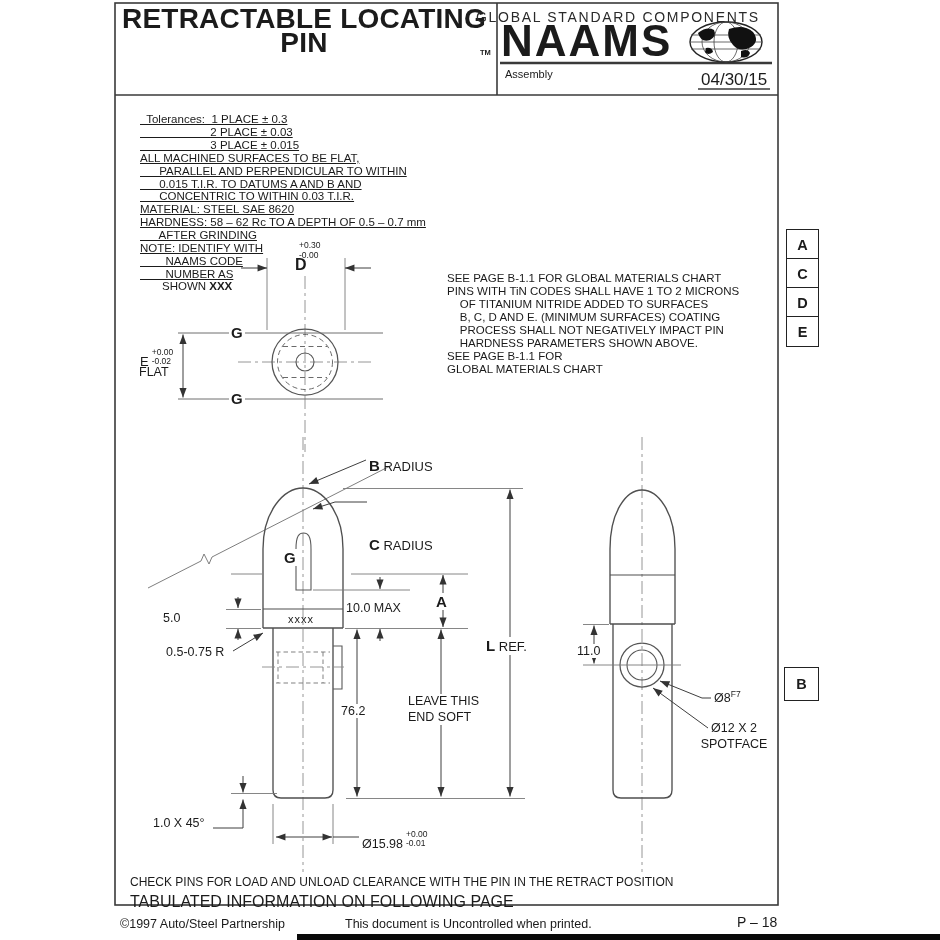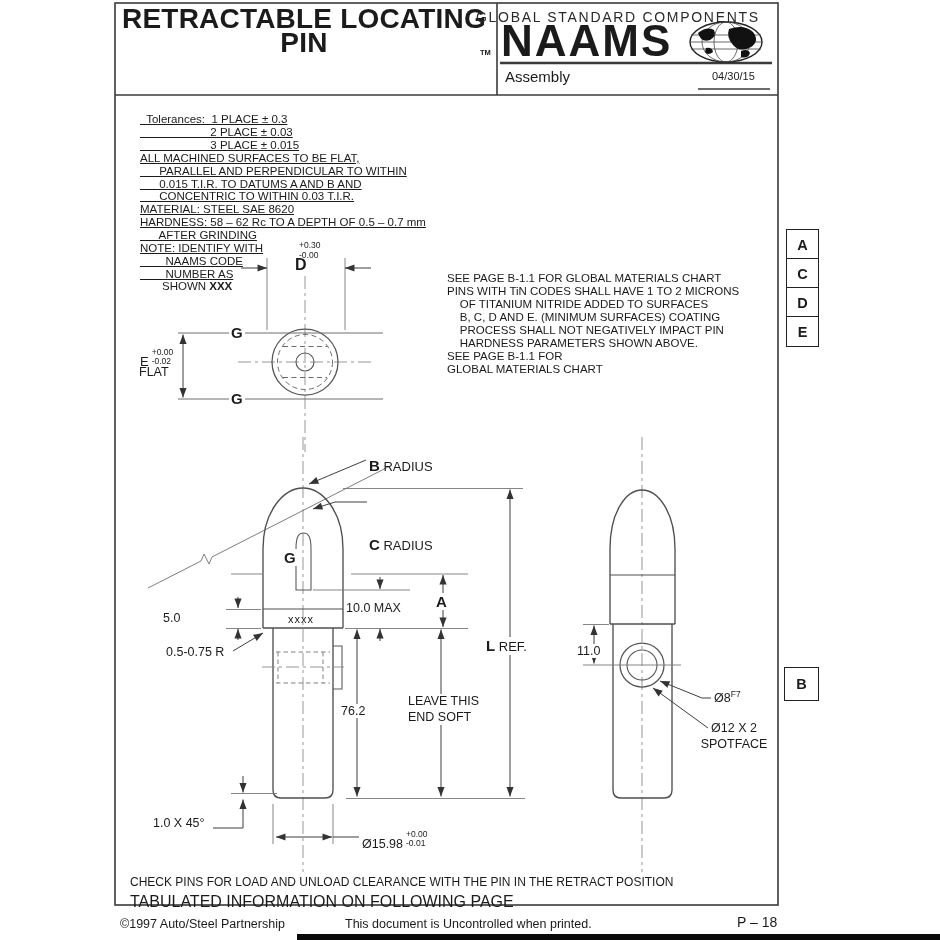--- a/index.html
+++ b/index.html
@@ -148,22 +148,22 @@
     <path d="M708,728 L653,688" stroke="#3f3f3f" stroke-width="1" marker-end="url(#ae)"></path>
   </g>
 </svg>
 
 <div class="abs title-block">
   <div>RETRACTABLE LOCATING PIN</div>
 </div>
 <div class="t b" style="left:480px;top:49px;font-size:7.5px;">TM</div>
 <div class="t" style="left:476px;top:9px;font-size:14px;letter-spacing:1.7px;color:#2a2a2a;">GLOBAL STANDARD COMPONENTS</div>
 <div class="t b" style="left:501px;top:16px;font-size:44px;letter-spacing:2px;">NAAMS</div>
-<div class="t" style="left:505px;top:68px;font-size:15px;">Assembly</div>
-<div class="t" style="left:701px;top:70px;font-size:11px;margin-left:11px;">04/30/15</div>
+<div class="t" style="left:505px;top:68px;font-size:11px;">Assembly</div>
+<div class="t" style="left:701px;top:70px;font-size:17px;">04/30/15</div>
 
 <div class="datum" style="left:786px;top:229px;">A</div>
 <div class="datum" style="left:786px;top:258px;">C</div>
 <div class="datum" style="left:786px;top:287px;">D</div>
 <div class="datum" style="left:786px;top:316px;">E</div>
 <div class="datum" style="left:784px;top:667px;width:33px;height:32px;">B</div>
 
 <div class="t pre" style="left:140px;top:113px;text-decoration:underline;">  Tolerances:  1 PLACE ± 0.3
                       2 PLACE ± 0.03
                       3 PLACE ± 0.015

